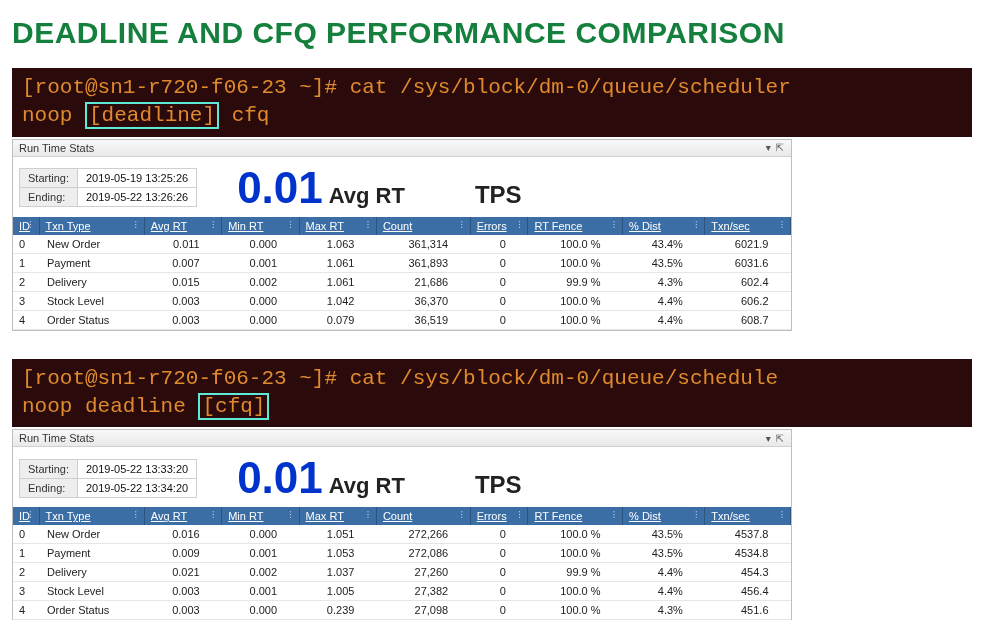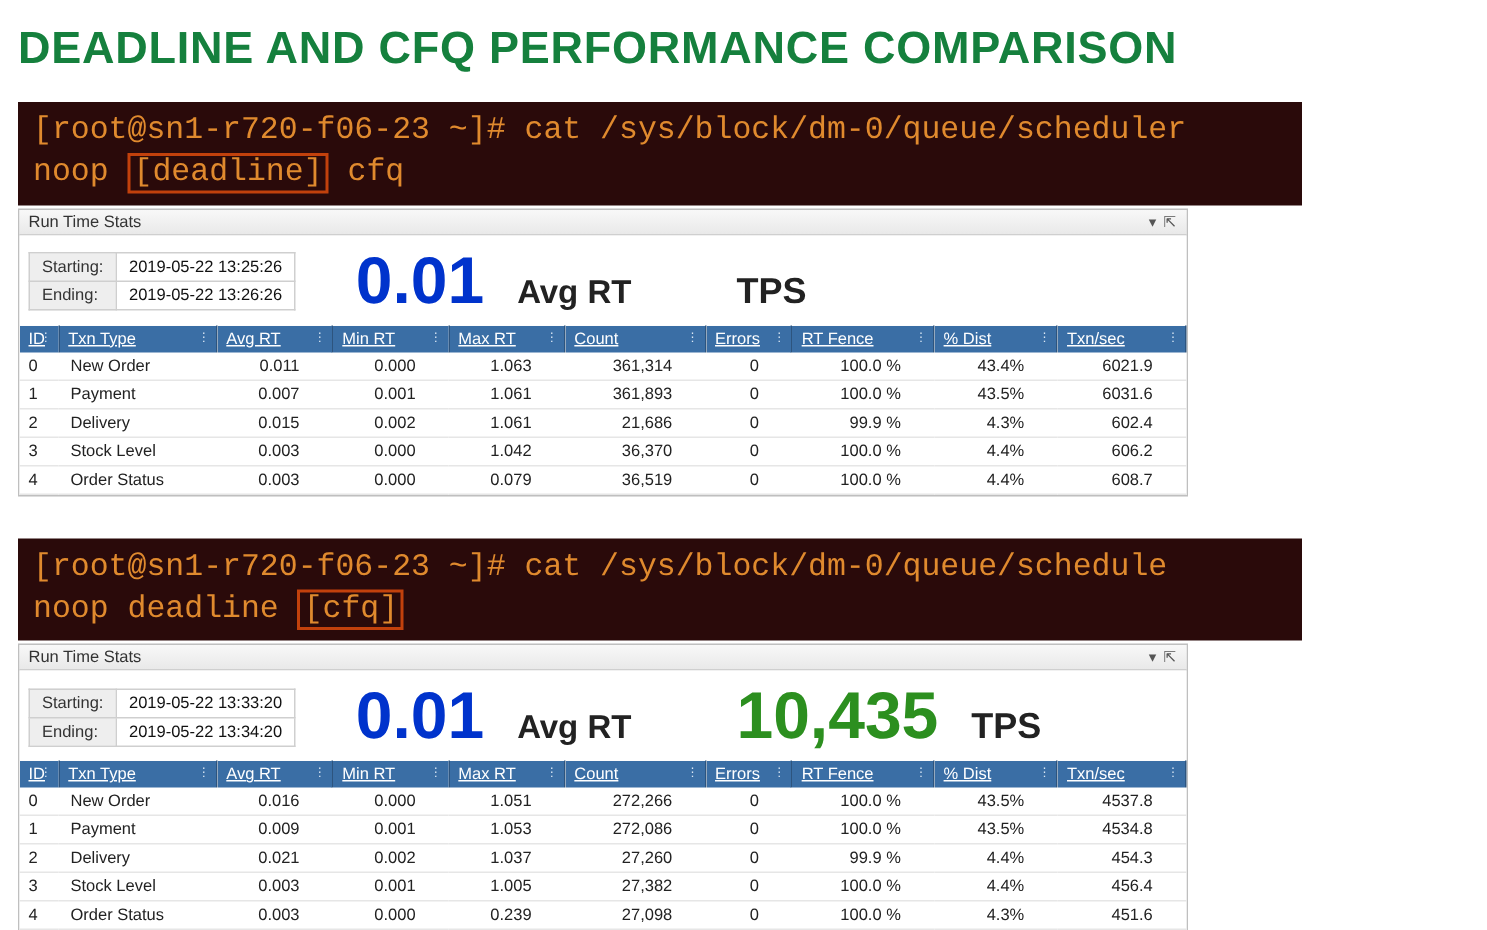--- a/index.html
+++ b/index.html
@@ -20,26 +20,26 @@
     font-family: Arial Black, Arial, sans-serif;
   }
   .term {
     background: #2a0a0a;
     color: #e08a2e;
     font-family: "Consolas","Courier New",monospace;
     font-size: 21px;
     padding: 6px 10px 6px 10px;
     line-height: 1.35;
     white-space: pre;
-    width: 856px;
+    width: 960px;
     margin-bottom: 2px;
     position: relative;
   }
   .term .boxred {
-    border: 2px solid #c2410c;
+    border: 2px solid #5eead4;
     padding: 0 2px;
     display: inline-block;
     line-height: 1.1;
   }
   .panel {
     width: 780px;
     border: 1px solid #bfbfbf;
     background: #f6f6f6;
     margin-bottom: 28px;
   }
@@ -72,21 +72,21 @@
   }
   .time-table td.lbl { background: #eee; color: #333; }
   .metrics {
     display: flex;
     gap: 70px;
     align-items: baseline;
   }
   .metric-big {
     display: flex;
     align-items: baseline;
-    gap: 22px;
+    gap: 6px;
   }
   .avg-rt-num { color: #0033cc; font-weight: 900; font-size: 44px; font-family: Arial Black, Arial, sans-serif; }
   .avg-rt-lbl { color: #222; font-weight: 700; font-size: 22px; }
   .tps-num { color: #2c8f1f; font-weight: 900; font-size: 44px; font-family: Arial Black, Arial, sans-serif; }
   .tps-lbl { color: #222; font-weight: 700; font-size: 24px; }
 
   table.data {
     width: 100%;
     border-collapse: collapse;
     font-size: 11px;
@@ -131,21 +131,21 @@
       <div class="panel">
         <div class="panel-titlebar">
           <span>Run Time Stats</span>
           <span class="controls"><span>▾</span> <span>⇱</span></span>
         </div>
         <div class="panel-body">
           <table class="time-table">
             <tbody>
               <tr>
                 <td class="lbl">Starting:</td>
-                <td>2019-05-22 13:25:26</td>
+                <td>2019-05-19 13:25:26</td>
               </tr>
               <tr>
                 <td class="lbl">Ending:</td>
                 <td>2019-05-22 13:26:26</td>
               </tr>
             </tbody>
           </table>
           <div class="metrics">
             <div class="metric-big">
               <span class="avg-rt-num">0.01</span>
@@ -255,21 +255,20 @@
                 <td>2019-05-22 13:34:20</td>
               </tr>
             </tbody>
           </table>
           <div class="metrics">
             <div class="metric-big">
               <span class="avg-rt-num">0.01</span>
               <span class="avg-rt-lbl">Avg RT</span>
             </div>
             <div class="metric-big">
-              <span class="tps-num">10,435</span>
               <span class="tps-lbl">TPS</span>
             </div>
           </div>
         </div>
         <table class="data">
           <thead>
             <tr>
               <th>ID<span class="sort">⋮</span></th>
               <th>Txn Type<span class="sort">⋮</span></th>
               <th>Avg RT<span class="sort">⋮</span></th>

